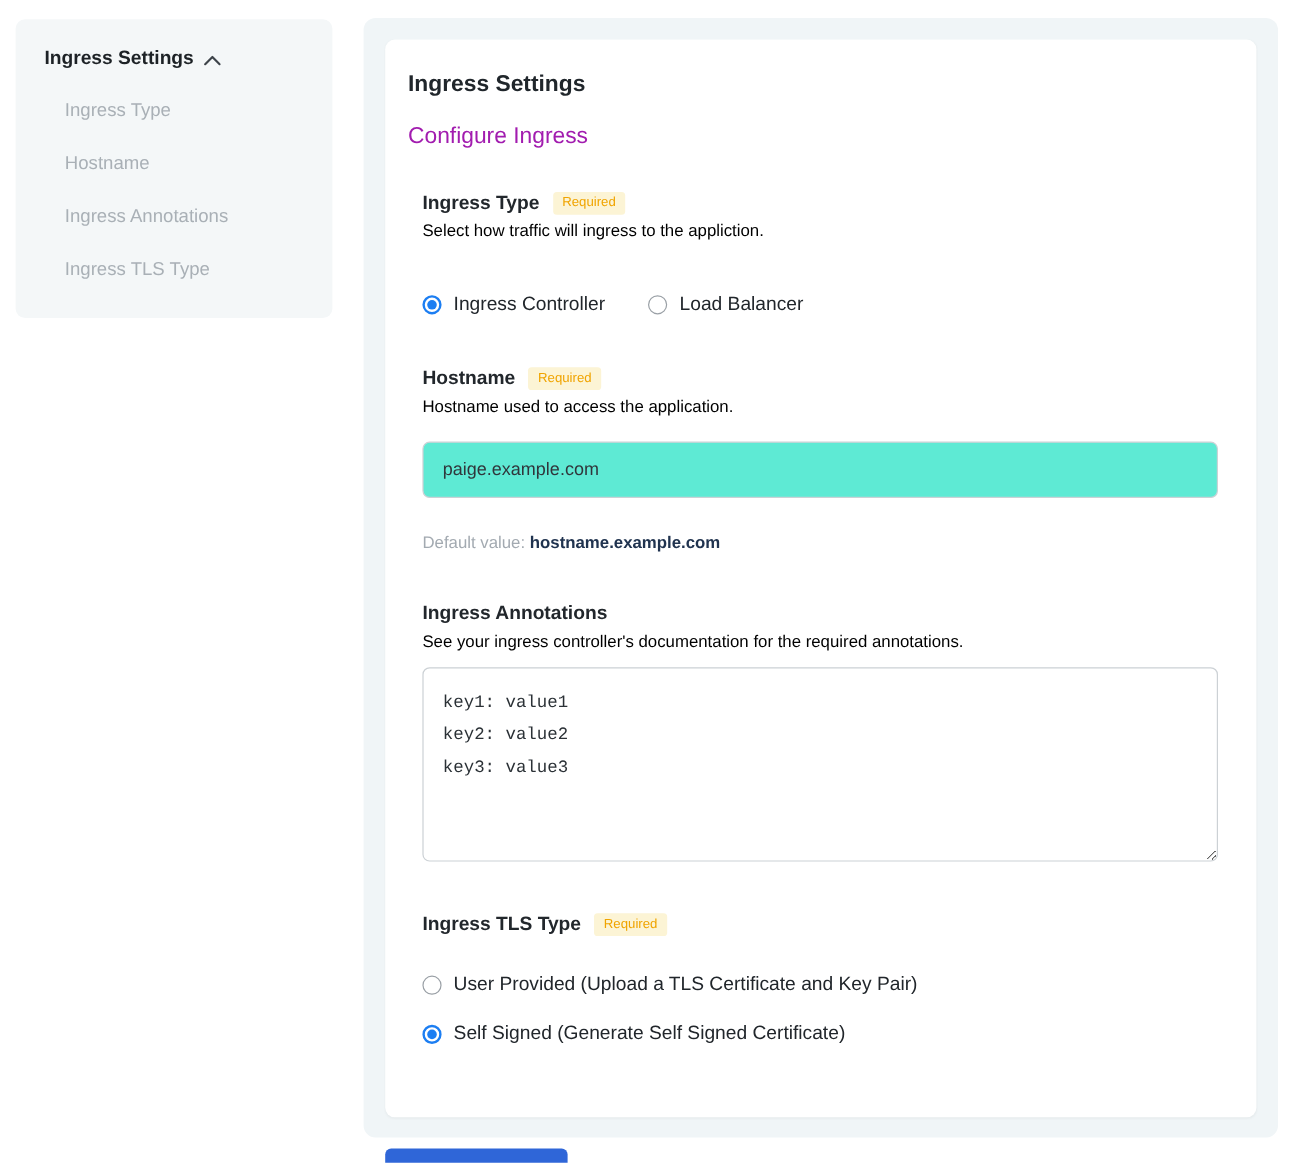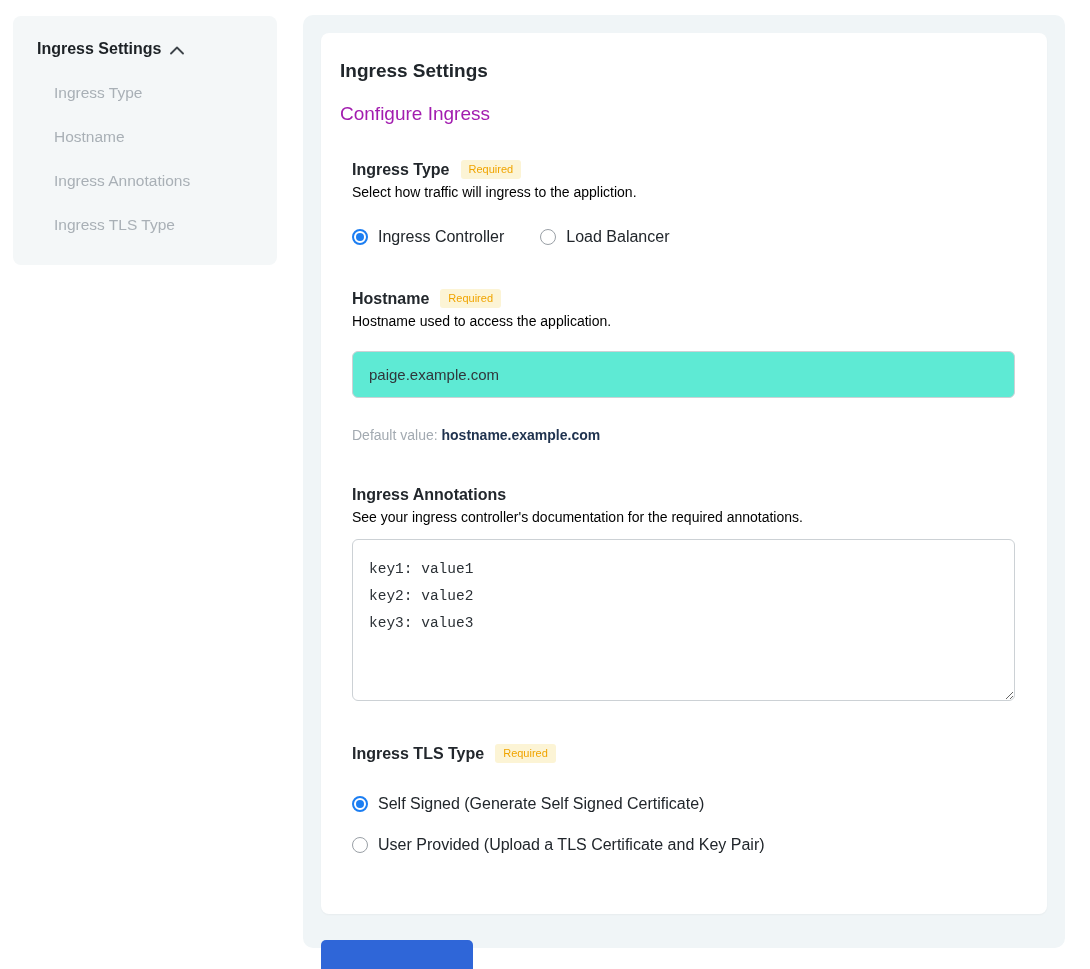--- a/index.html
+++ b/index.html
@@ -25,21 +25,21 @@
   .card-title { font-size:19px; font-weight:700; color:#20262b; margin-bottom:21px; }
   .card-subtitle { font-size:19px; color:#a21caf; margin-bottom:35px; }
 
   .group { margin-left:12px; margin-bottom:43px; }
   .label-row { display:flex; align-items:center; gap:11px; margin-bottom:5px; }
   .flabel { font-size:16px; font-weight:700; color:#22272c; }
   .badge { background:#fcf4d5; color:#f0a400; font-size:11px;
     padding:3px 8px 4px; border-radius:3px; }
   .help { font-size:14px; color:#000000; }
 
-  .radio-row { display:flex; gap:36px; margin-top:28px; }
+  .radio-row { display:flex; gap:36px; margin-top:45px; }
   .radio-col { display:flex; flex-direction:column; gap:23px; margin-top:32px; }
   .radio-opt { display:flex; align-items:center; gap:10px; font-size:16px;
     color:#21262b; cursor:pointer; }
   .radio { width:16px; height:16px; flex:0 0 16px; border:1.5px solid #9aa0a6;
     border-radius:50%; position:relative; background:#fff; }
   .radio.checked { border:2px solid #1c7ef2; }
   .radio.checked::after { content:""; position:absolute; left:2px; top:2px;
     right:2px; bottom:2px; background:#1c7ef2; border-radius:50%; }
 
   .text-input { display:block; width:663px; height:47px; margin-top:22px;
@@ -123,25 +123,25 @@
 key3: value3</textarea>
     </div>
 
     <div class="group" style="margin-bottom:0;">
       <div class="label-row">
         <span class="flabel">Ingress TLS Type</span>
         <span class="badge">Required</span>
       </div>
       <div class="radio-col">
         <label class="radio-opt">
+          <span class="radio"></span>
+          <span>User Provided (Upload a TLS Certificate and Key Pair)</span>
+        </label>
+        <label class="radio-opt">
           <span class="radio checked"></span>
           <span>Self Signed (Generate Self Signed Certificate)</span>
-        </label>
-        <label class="radio-opt">
-          <span class="radio"></span>
-          <span>User Provided (Upload a TLS Certificate and Key Pair)</span>
         </label>
       </div>
     </div>
   </section>
 
   <button class="save-btn">Save config</button>
 </main>
 
 </body></html>

